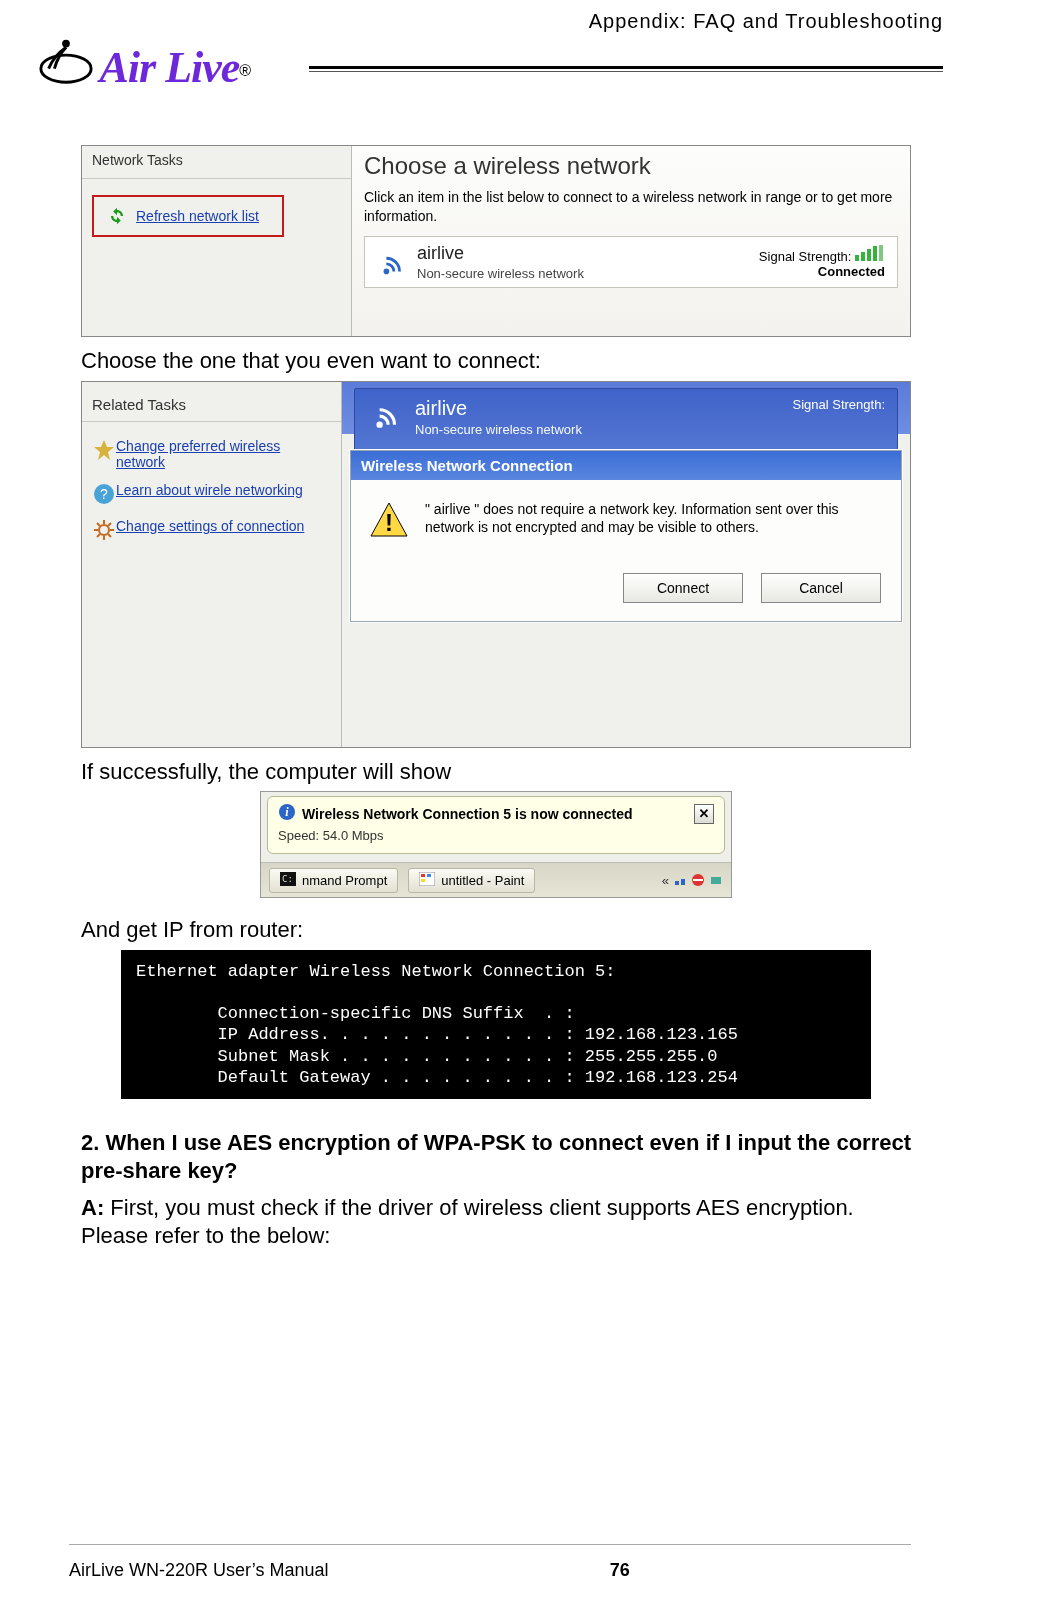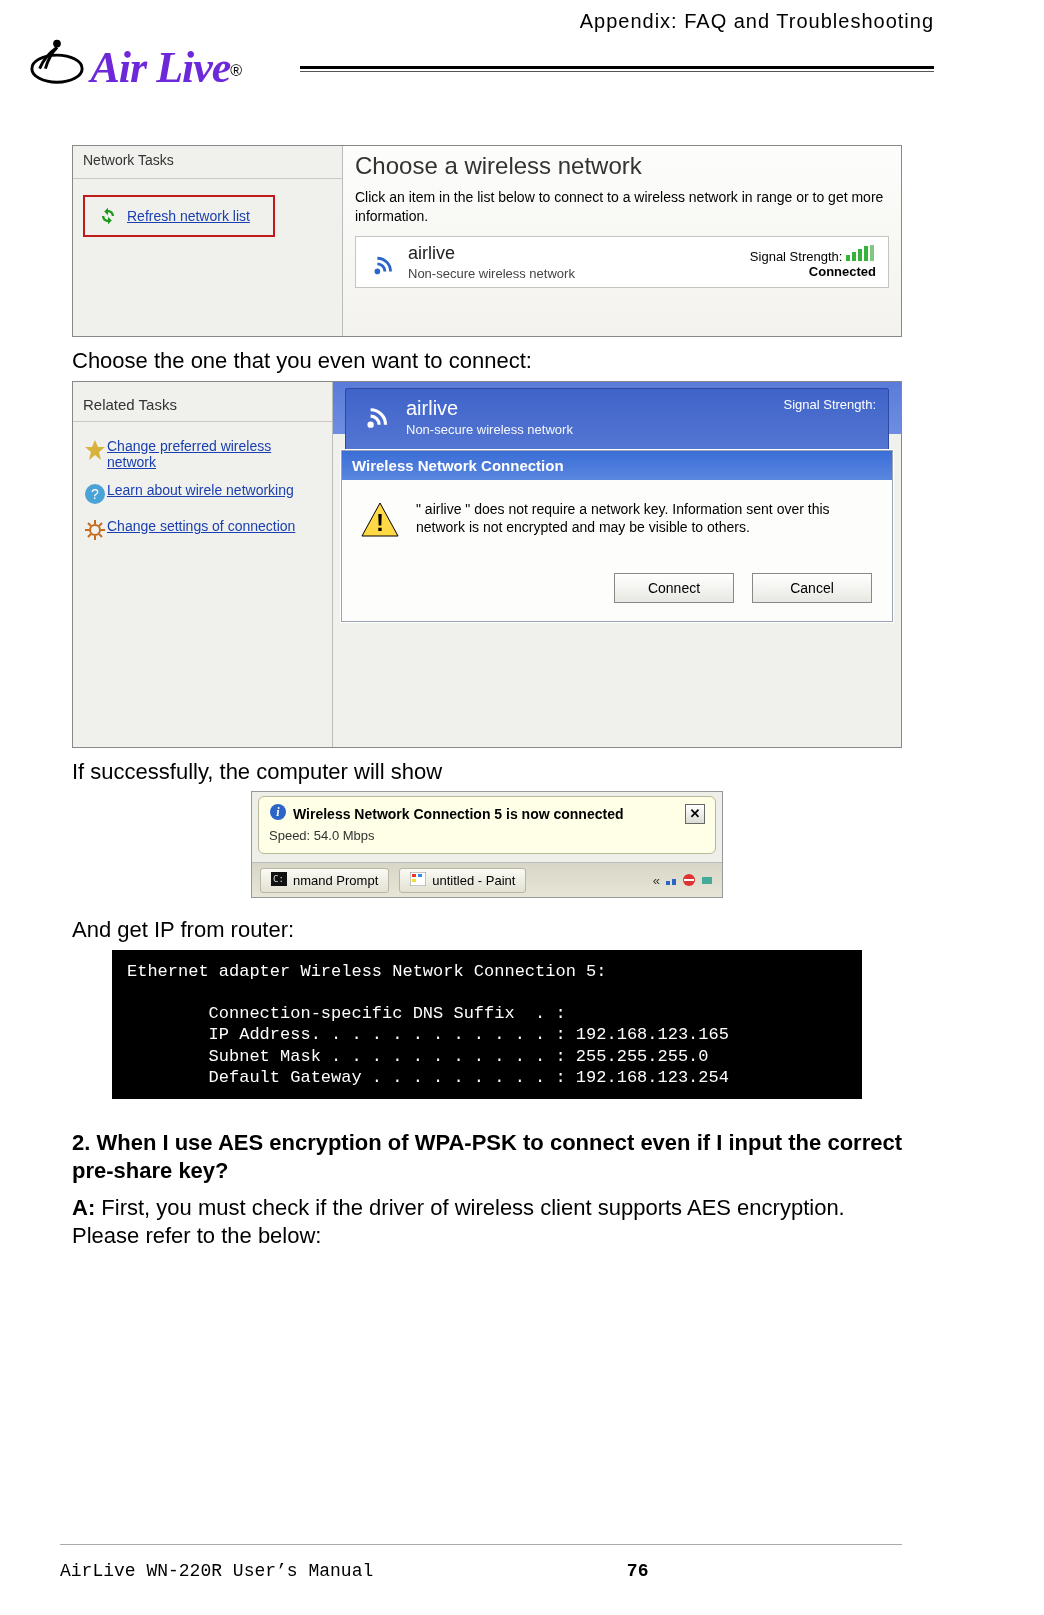--- a/index.html
+++ b/index.html
@@ -8,20 +8,21 @@
     background: #fff;
     font-family: Arial, Helvetica, sans-serif;
     color: #000;
   }
   .page {
     width: 962px;
     min-height: 1615px;
     position: relative;
     box-sizing: border-box;
     padding: 0 60px 0 72px;
+    margin-left: 9px;
   }
   .header-right {
     position: absolute;
     top: 10px;
     right: 28px;
     font-size: 20px;
     letter-spacing: 1px;
   }
   .logo-wrap {
     position: absolute;
@@ -180,21 +181,21 @@
   
   .ss4 {
     width:720px; margin:0 auto 30px; background:#000; color:#fff;
     font-family:Liberation Mono, monospace; font-size:17px; line-height:1.25;
     padding:10px 14px; border:1px solid #000;
     white-space:pre;
   }
 
   .footer {
     position:absolute; left:60px; right:60px; bottom:34px;
-    display:flex; justify-content:space-between; font-size:18px;font-family:Liberation Mono, monospace;
+    display:flex; justify-content:space-between; font-size:18px;
   }
   .hr-top-footer {
     position:absolute; left:60px; right:60px; bottom:70px;
     border-top:1px solid #aaa;
   }
 </style>
 </head>
 <body>
 
 <div class="page">

